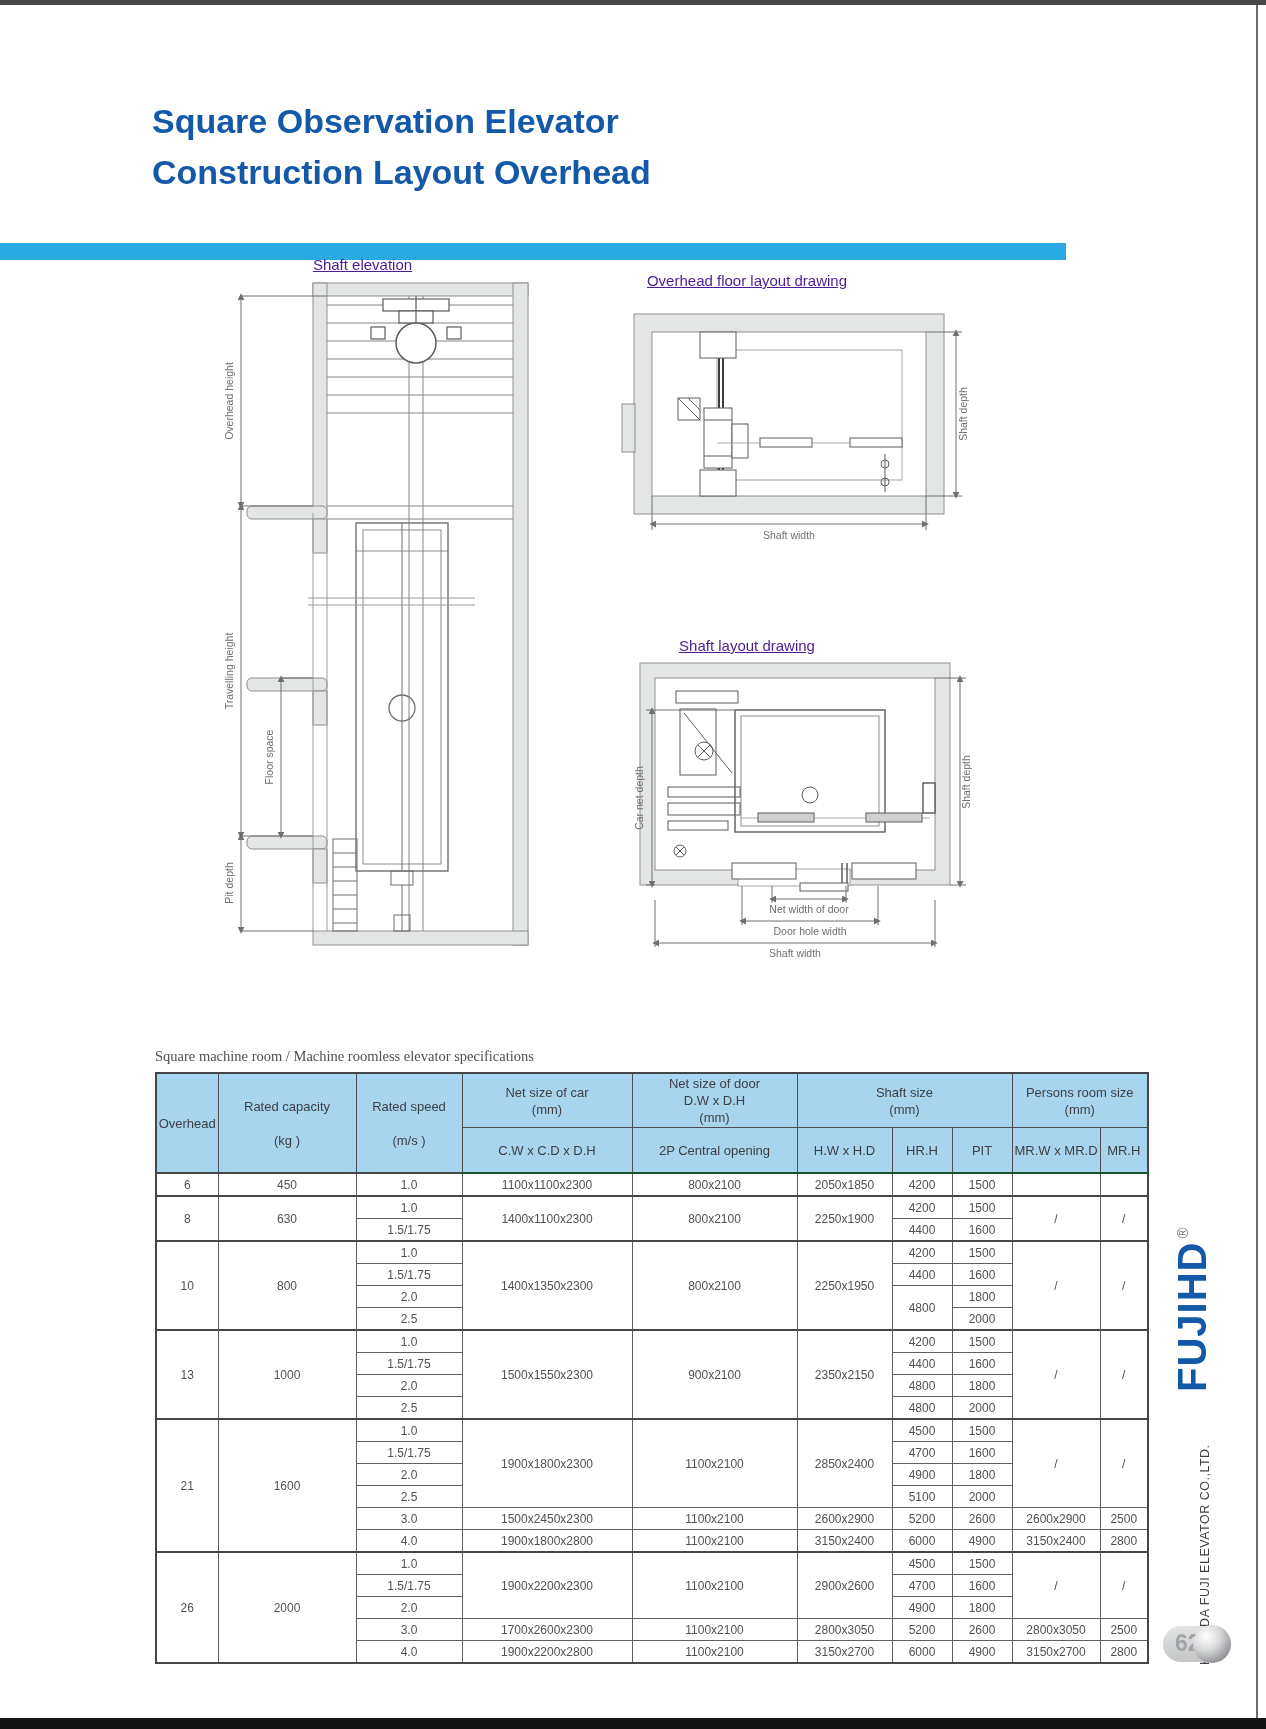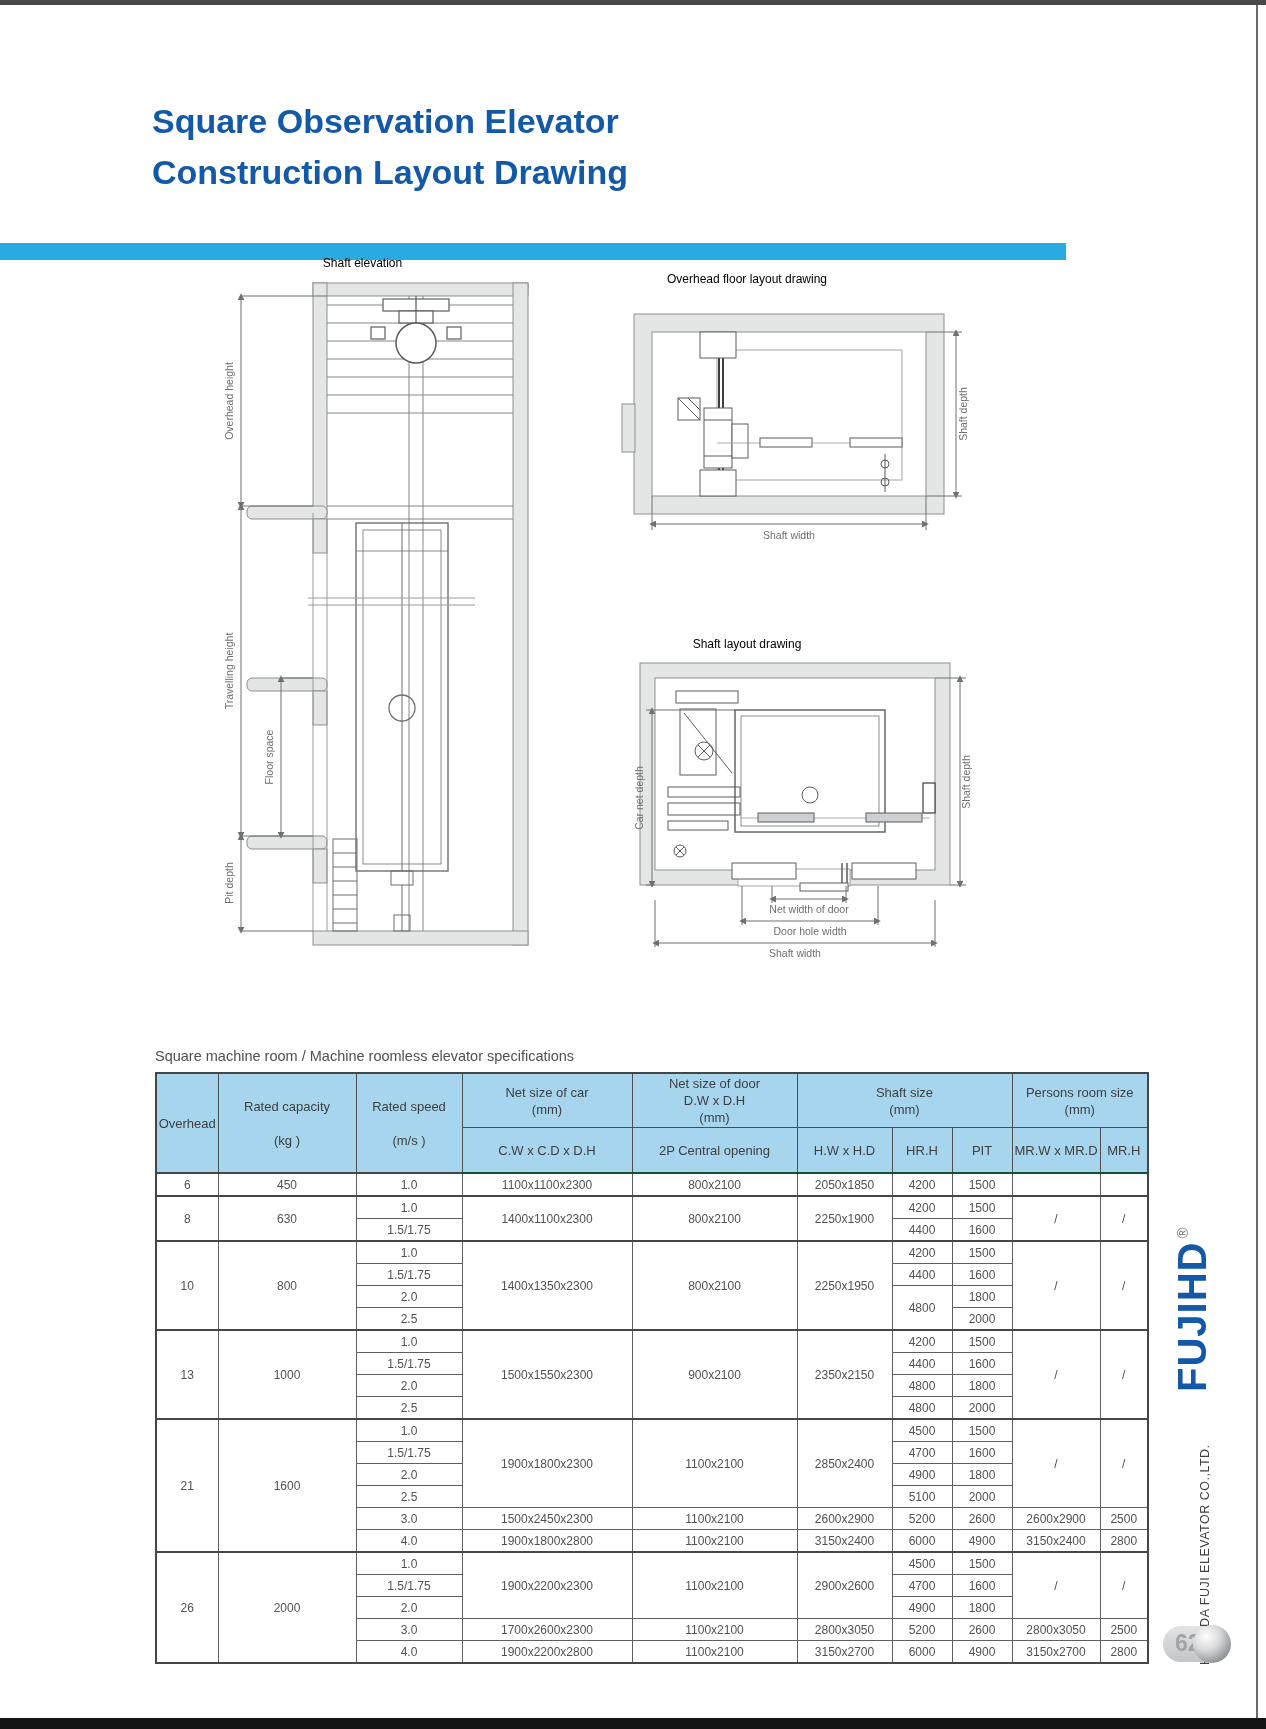--- a/index.html
+++ b/index.html
@@ -5,27 +5,27 @@
   html,body{margin:0;padding:0;background:#888;}
   .page{position:relative;width:1266px;height:1729px;background:#ffffff;overflow:hidden;
         font-family:"Liberation Sans","DejaVu Sans",sans-serif;padding-left:44px;}
   .abs{position:absolute;}
   .topbar{left:0;top:0;width:1266px;height:5px;background:#46484a;}
   .bottombar{left:0;top:1718px;width:1266px;height:11px;background:#141414;}
   .right-edge{left:1256px;top:5px;width:2px;height:1713px;background:#6a6b6d;}
   .doc-title{left:152px;top:96px;width:760px;font-size:34px;font-weight:bold;color:#1459a8;
              line-height:1.5;letter-spacing:0px;}
   .accent-bar{left:0;top:243px;width:1066px;height:17px;background:#29abe2;}
-  .dwg-title{font-size:12px;color:#000000;text-align:center;}
+  .dwg-title{font-size:15px;color:#4c1d95;text-align:center;text-decoration:underline;}
   .t-elev{left:255px;top:256px;width:215px;}
   .t-over{left:622px;top:272px;width:250px;}
   .t-shaft{left:622px;top:637px;width:250px;}
   svg{position:absolute;overflow:visible;}
   svg text{font-family:"Liberation Sans","DejaVu Sans",sans-serif;font-size:10.5px;fill:#6e6f72;}
-  .caption{left:155px;top:1048px;width:700px;font-size:14.5px;color:#4f5052;}
+  .caption{left:155px;top:1048px;width:700px;font-size:14.5px;color:#4f5052;font-family:Liberation Serif, serif;}
   .spec-wrap{left:155px;top:1072px;}
   table.spec{border-collapse:collapse;table-layout:fixed;width:992px;border:2px solid #454648;}
   table.spec th{background:#a6d5ed;font-weight:normal;font-size:13px;color:#3e3f41;
                 white-space:pre-line;line-height:1.32;border:1px solid #4d4e50;text-align:center;padding:1px 0;}
   table.spec thead tr:first-child th{height:48px;}
   table.spec thead tr:last-child th{height:42px;border-bottom:2px solid #14532d;}
   table.spec td{border:1px solid #5e5f61;font-size:12px;color:#505153;text-align:center;
                 height:21px;padding:0;line-height:1.05;}
   table.spec tr.group-start td{border-top:2px solid #454648;}
   .note{left:155px;top:1655px;width:700px;font-size:13px;color:#565759;}
@@ -42,21 +42,21 @@
 </style>
 </head>
 <body>
 
 <div class="page">
 
   <div class="abs topbar"></div>
 
   <div class="abs doc-title">
     <div>Square Observation Elevator</div>
-    <div>Construction Layout Drawing</div>
+    <div>Construction Layout Overhead</div>
   </div>
 
   <div class="abs accent-bar"></div>
 
   <div class="abs dwg-title t-elev">Shaft elevation</div>
   <div class="abs dwg-title t-over">Overhead floor layout drawing</div>
   <div class="abs dwg-title t-shaft">Shaft layout drawing</div>
 
   <svg width="335" height="690" viewBox="0 0 335 690" style="left:213px;top:283px;">
     <defs>

